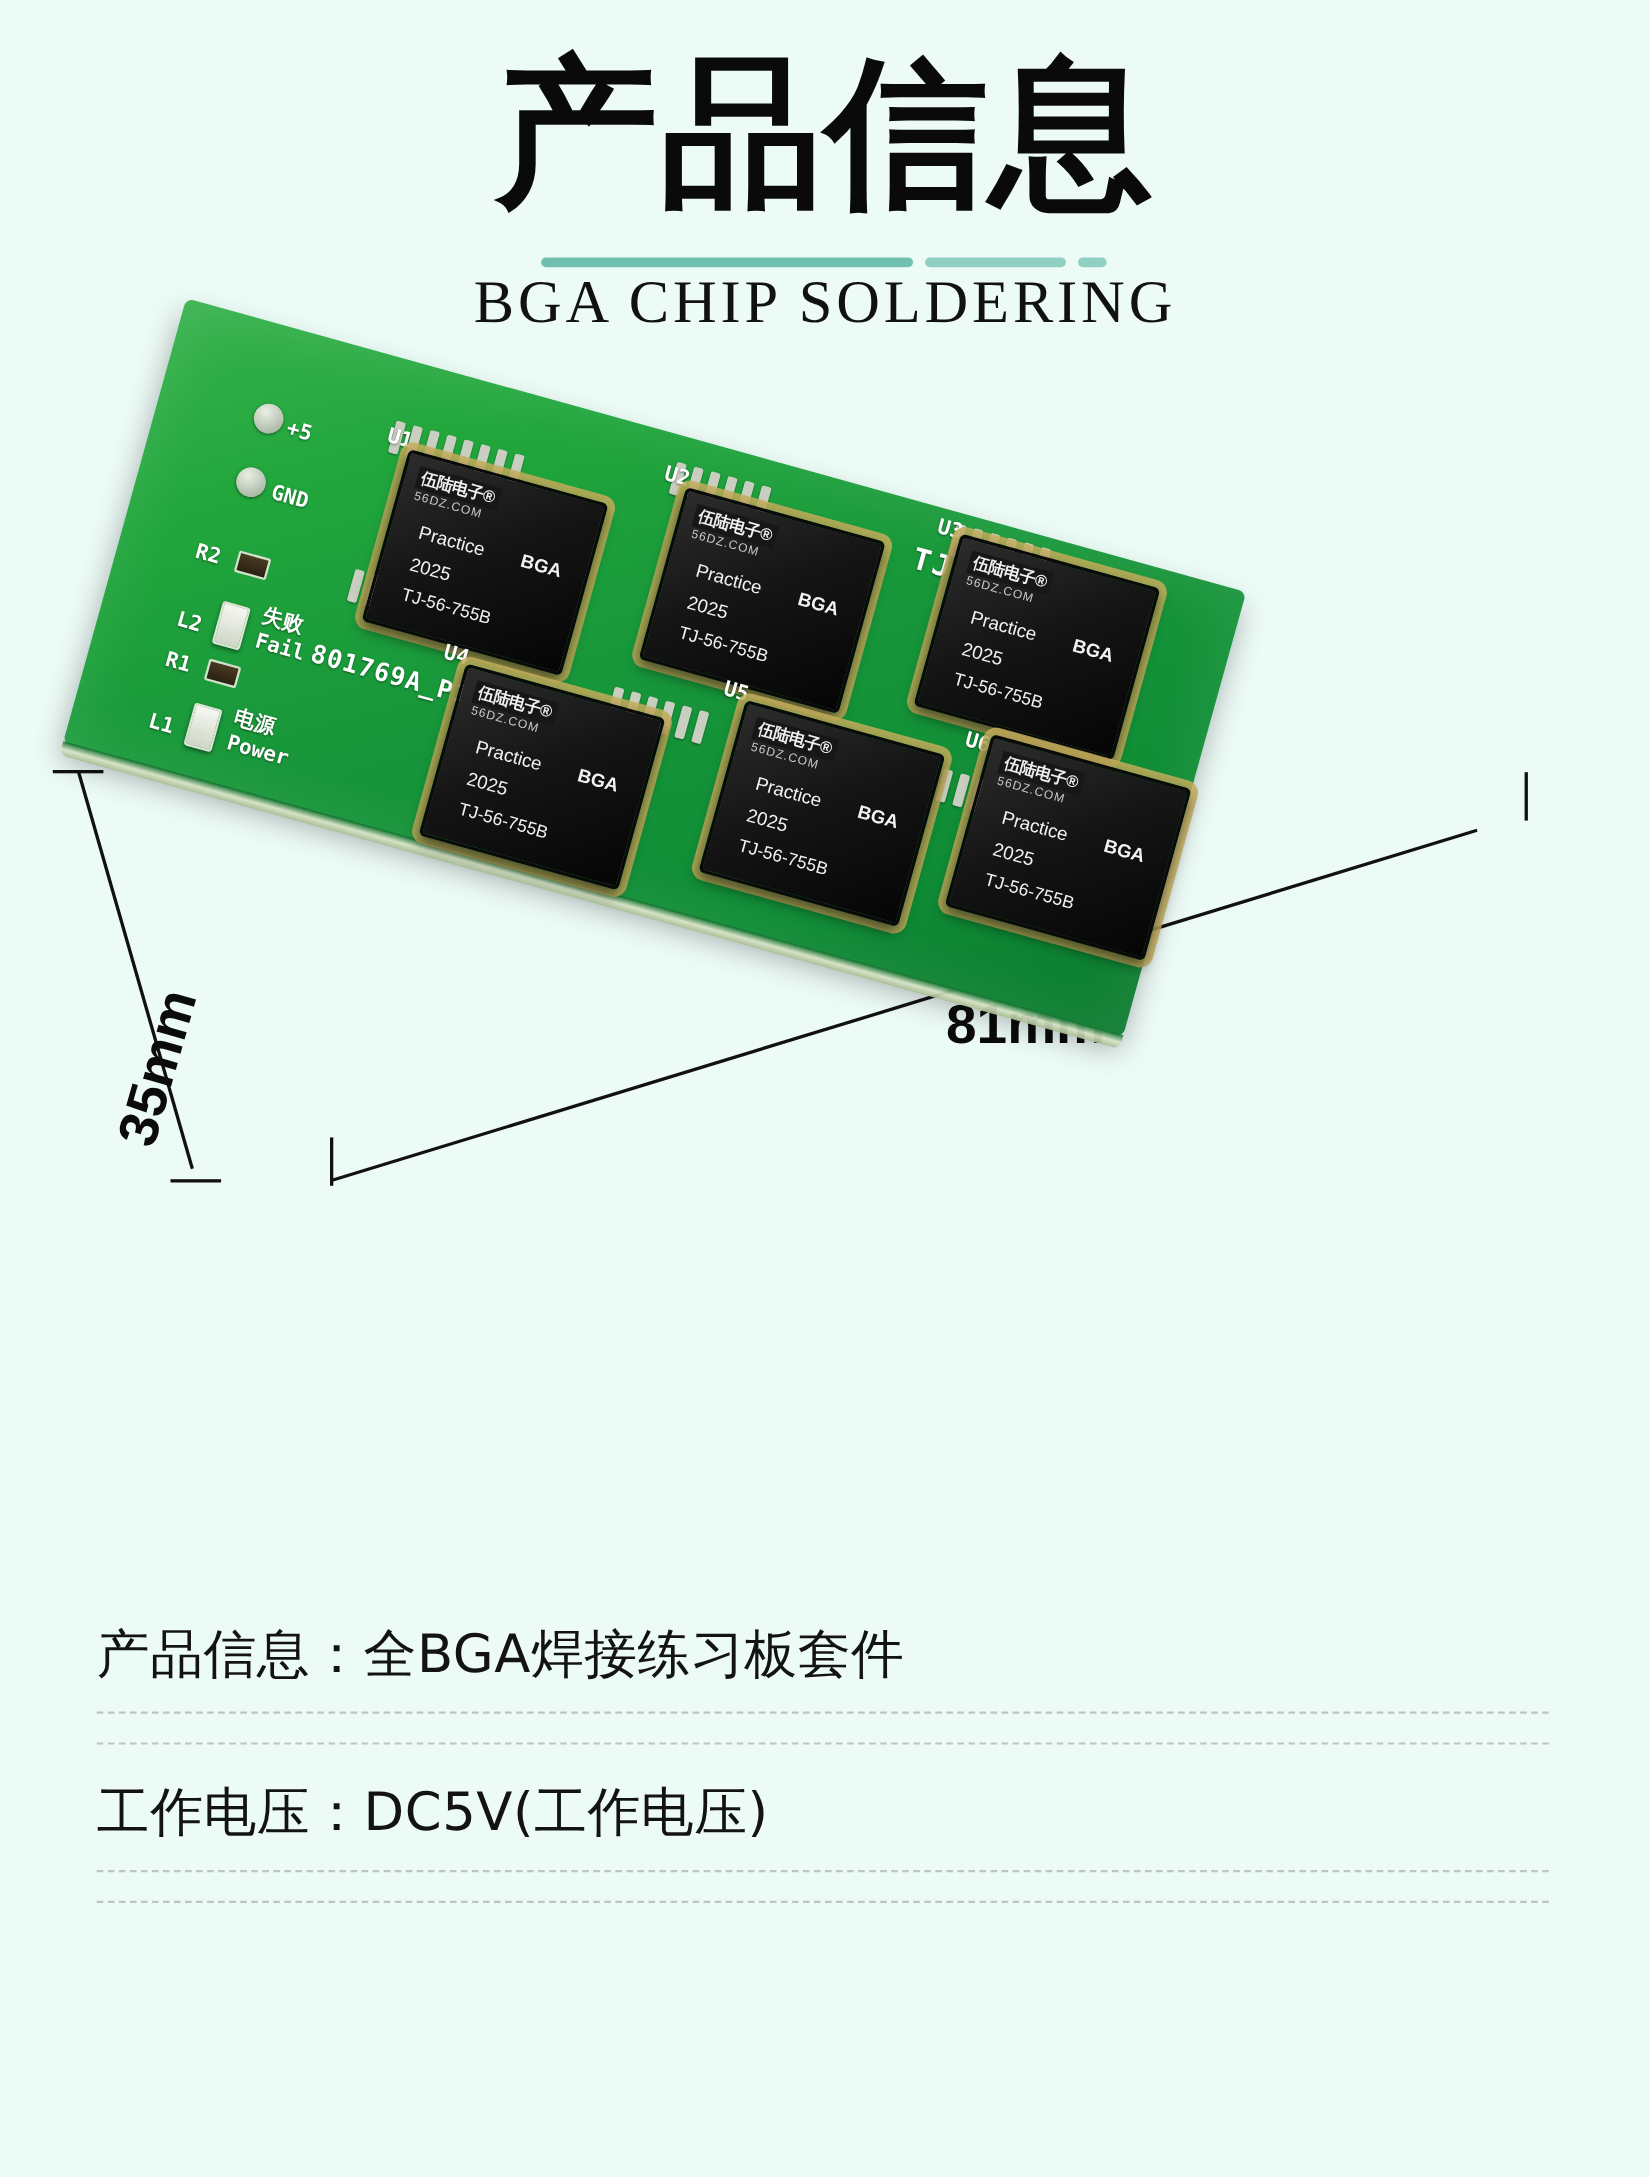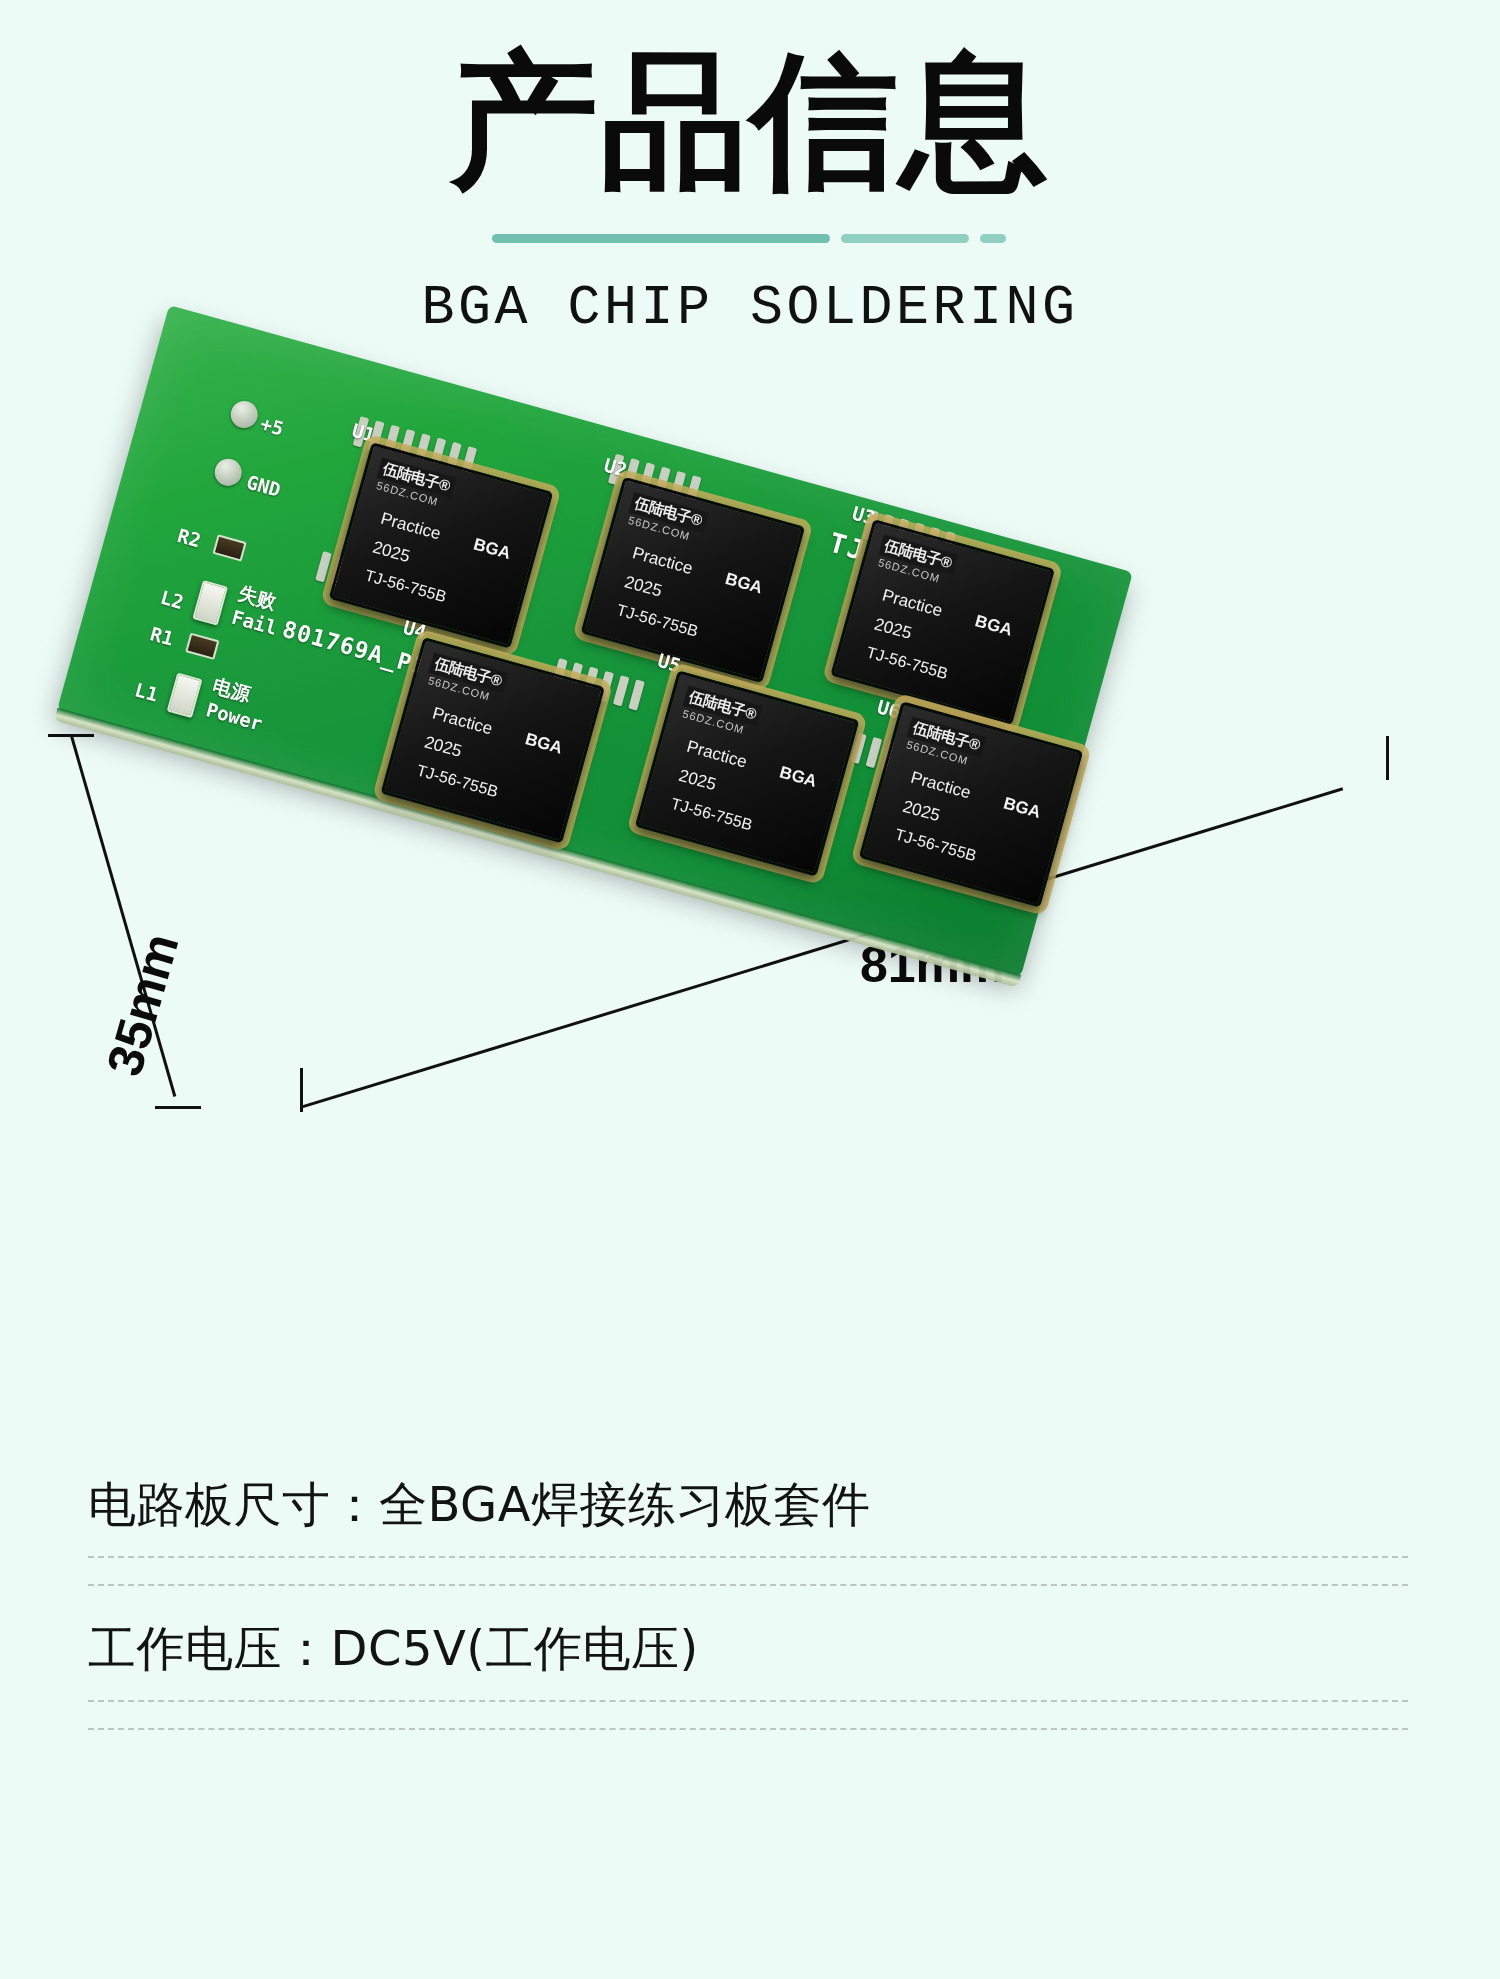--- a/index.html
+++ b/index.html
@@ -26,26 +26,25 @@
     width:516px;
     display:flex;
     align-items:center;
     gap:11px;
   }
   .seg{ height:9px; border-radius:5px; }
   .seg-1{ flex:0 0 338px; background:#6fc0b0; }
   .seg-2{ flex:0 0 128px; background:#8fd0c3; }
   .seg-3{ flex:0 0 26px;  background:#8fd0c3; }
   .subtitle{
-    margin-top:34px;
     font-size:55px;
     font-weight:300;
     letter-spacing:3.5px;
     color:#111;
-    font-family:Liberation Mono, monospace;
+    font-family:Liberation Serif, serif;
   }
 
   
   .photo{
     position:relative;
     width:1500px;
     height:760px;
     margin-top:66px;
   }
   .photo-inner{ position:absolute; inset:0; }
@@ -329,21 +328,21 @@
         <span class="l4">TJ-56-755B</span>
       </div>
     </div>
   </div>
 </div>
 
 <div class="specs">
 
   <div class="spec-row">
     <div class="spec-text">
-      <span>电路板尺寸：</span><span>全BGA焊接练习板套件</span>
+      <span>产品信息：</span><span>全BGA焊接练习板套件</span>
     </div>
   </div>
   <div class="spec-sep"></div>
 
   <div class="spec-sep"></div>
 
   <div class="spec-row">
     <div class="spec-text">
       <span>工作电压：</span><span>DC5V(工作电压)</span>
     </div>

